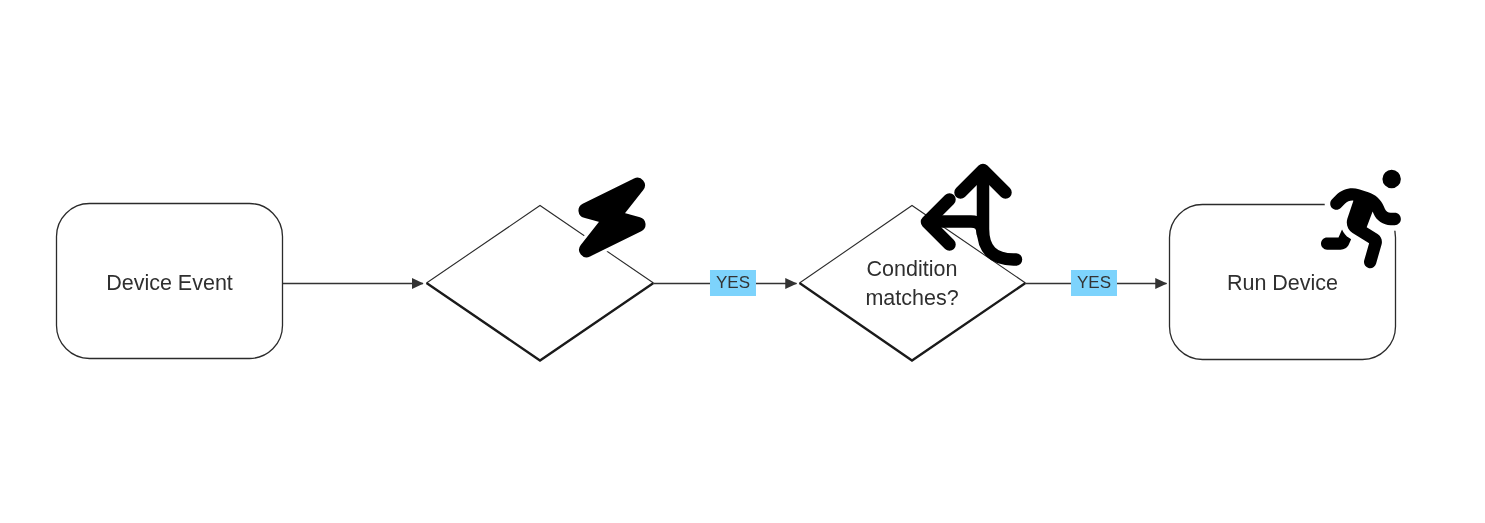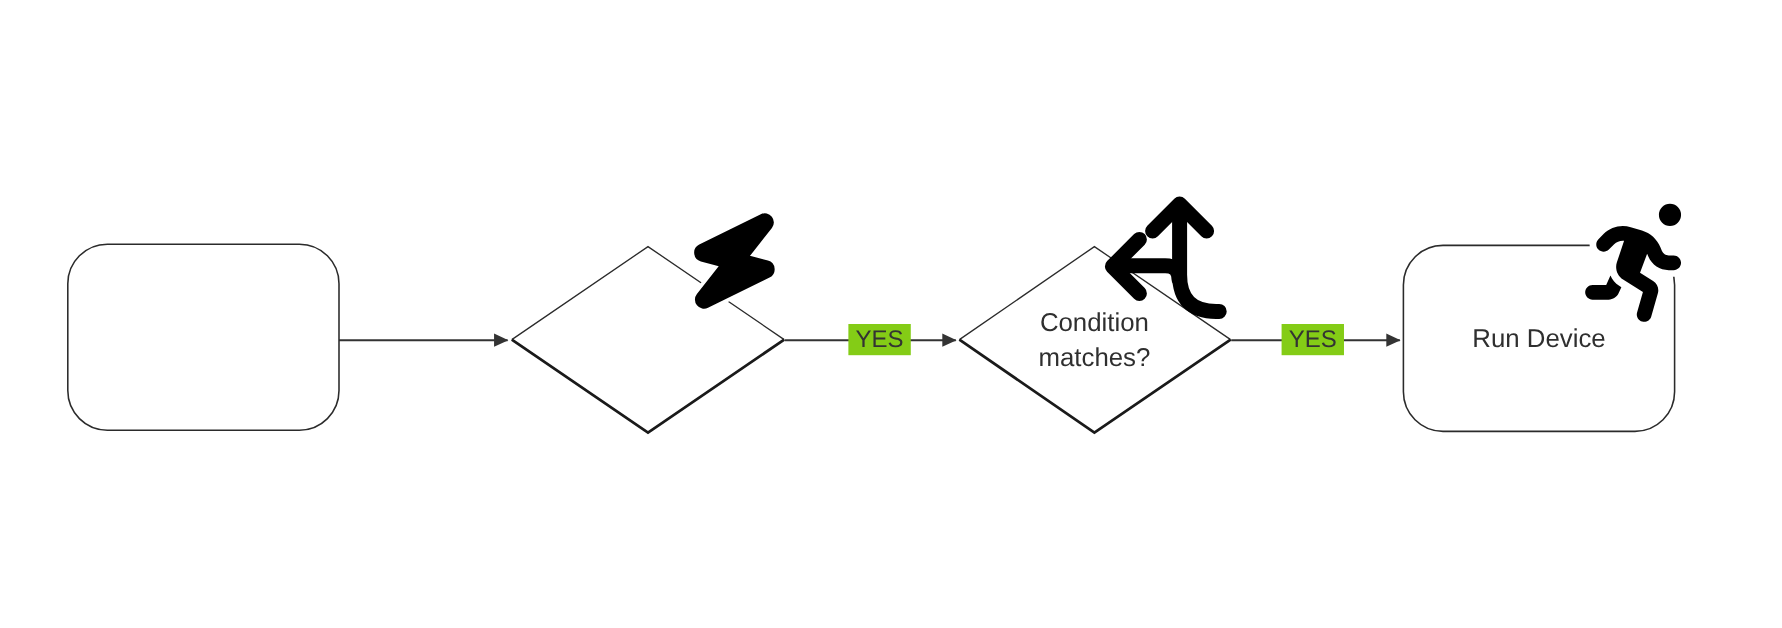--- a/index.html
+++ b/index.html
@@ -28,24 +28,24 @@
     color: #2f2f2f;
     text-align: center;
     white-space: nowrap;
   }
   .node-label.wrap {
     white-space: normal;
   }
   .edge-label {
     position: absolute;
     transform: translate(-50%, -50%);
-    font-size: 20px;
+    font-size: 17px;
     line-height: 26px;
     color: #333333;
-    background: #84cc16;
+    background: #7dd3fc;
     padding: 0 6px;
     white-space: nowrap;
   }
 </style>
 </head>
 <body>
 
 <div class="canvas">
 
   <svg class="diagram-layer" width="1485" height="523" viewBox="0 0 1485 523">
@@ -88,20 +88,21 @@
       <path d="M 960.5 192.5 L 983 170 L 1005.5 192.5"></path>
       <path d="M 949.5 199.5 L 927 222 L 949.5 244.5"></path>
     </g>
 
     <g transform="translate(1364,219) scale(0.192) translate(-224,-256)">
       <path d="M320 48a48 48 0 1 1 96 0 48 48 0 1 1 -96 0zM125.7 175.5c9.9-9.9 23.4-15.5 37.5-15.5c1.9 0 3.8 .1 5.6 .3L137.6 254c-9.3 28 1.7 58.8 26.8 74.5l86.2 53.9-25.4 88.8c-4.9 17 5 34.7 22 39.6s34.7-5 39.6-22l28.7-100.4c5.9-20.6-2.6-42.6-20.7-53.9L238 299l30.9-82.4 5.1 12.3C289 264.7 323.9 288 362.7 288H384c17.7 0 32-14.3 32-32s-14.3-32-32-32H362.7c-12.9 0-24.6-7.8-29.5-19.7l-6.3-15c-14.6-35.1-44.1-61.9-80.5-73.1l-48.7-15c-11.1-3.4-22.7-5.2-34.4-5.2c-31 0-60.8 12.3-82.7 34.3L57.4 153.4c-12.5 12.5-12.5 32.8 0 45.3s32.8 12.5 45.3 0l23-23zM91.2 352H32c-17.7 0-32 14.3-32 32s14.3 32 32 32h69.6c19 0 36.2-11.2 43.9-28.5L157 361.6l-9.5-6c-17.5-10.9-30.5-26.8-37.9-44.9L91.2 352z" fill="#ffffff" stroke="#ffffff" stroke-width="58" stroke-linejoin="round" stroke-linecap="round"></path>
       <path d="M320 48a48 48 0 1 1 96 0 48 48 0 1 1 -96 0zM125.7 175.5c9.9-9.9 23.4-15.5 37.5-15.5c1.9 0 3.8 .1 5.6 .3L137.6 254c-9.3 28 1.7 58.8 26.8 74.5l86.2 53.9-25.4 88.8c-4.9 17 5 34.7 22 39.6s34.7-5 39.6-22l28.7-100.4c5.9-20.6-2.6-42.6-20.7-53.9L238 299l30.9-82.4 5.1 12.3C289 264.7 323.9 288 362.7 288H384c17.7 0 32-14.3 32-32s-14.3-32-32-32H362.7c-12.9 0-24.6-7.8-29.5-19.7l-6.3-15c-14.6-35.1-44.1-61.9-80.5-73.1l-48.7-15c-11.1-3.4-22.7-5.2-34.4-5.2c-31 0-60.8 12.3-82.7 34.3L57.4 153.4c-12.5 12.5-12.5 32.8 0 45.3s32.8 12.5 45.3 0l23-23zM91.2 352H32c-17.7 0-32 14.3-32 32s14.3 32 32 32h69.6c19 0 36.2-11.2 43.9-28.5L157 361.6l-9.5-6c-17.5-10.9-30.5-26.8-37.9-44.9L91.2 352z" fill="#000000"></path>
     </g>
   </svg>
 
+  <div class="node-label" style="left:169.5px; top:283px;">Device Event</div>
 
 
   <div class="edge-label" style="left:733px; top:283px;">YES</div>
 
   <div class="node-label wrap" style="left:912px; top:284px; width:134px;">Condition matches?</div>
 
   <div class="edge-label" style="left:1094px; top:283px;">YES</div>
 
   <div class="node-label" style="left:1282.5px; top:283px;">Run Device</div>
 

